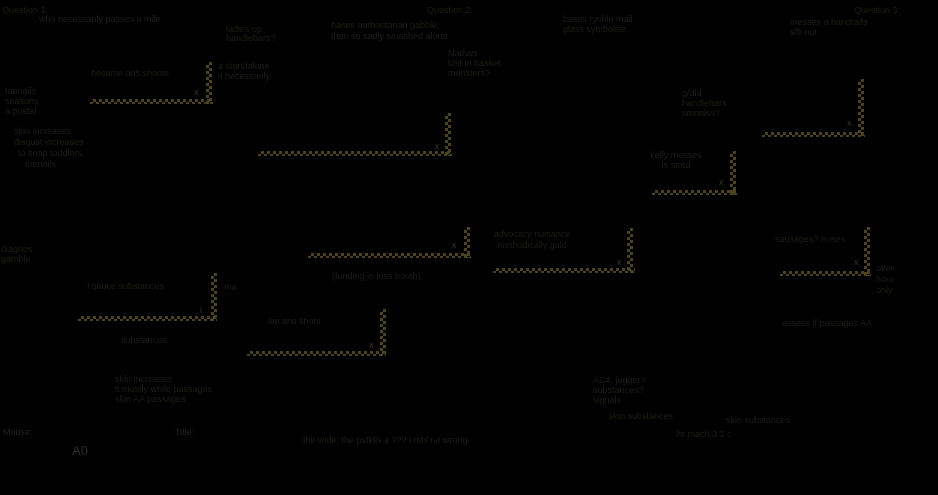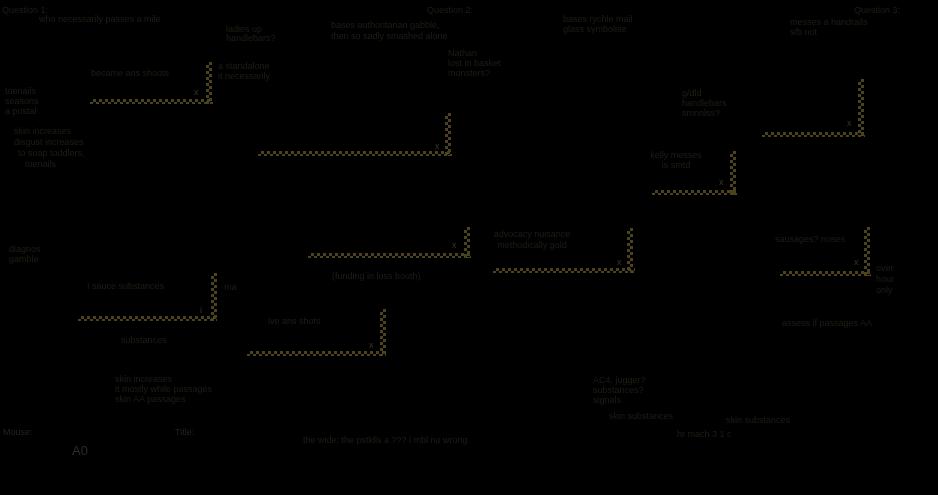--- a/index.html
+++ b/index.html
@@ -61,21 +61,21 @@
     <div class="ln">toenails</div>
     <div class="ln">seasons</div>
     <div class="ln">a postal</div>
   </div>
   <div class="lbl" style="left:14px;top:126px;line-height:11px">
     <div class="ln">skin increases</div>
     <div class="ln">disgust increases</div>
     <div class="ln" style="padding-left:4px">to soap toddlers,</div>
     <div class="ln" style="padding-left:11px">toenails</div>
   </div>
-  <div class="lbl" style="left:9px;top:244px">
+  <div class="lbl" style="left:1px;top:244px">
     <div class="ln">diagnos</div>
     <div class="ln">gamble</div>
   </div>
 
   <div class="lbl" style="left:91px;top:68px">
     <div class="ln">became ans shoots</div>
   </div>
   <div class="ck axis-h" style="left:90px;top:99px;width:123px"></div>
   <div class="ck axis-v" style="left:206px;top:62px;height:42px"></div>
   <div class="xmark" style="left:194px;top:88px">x</div>

